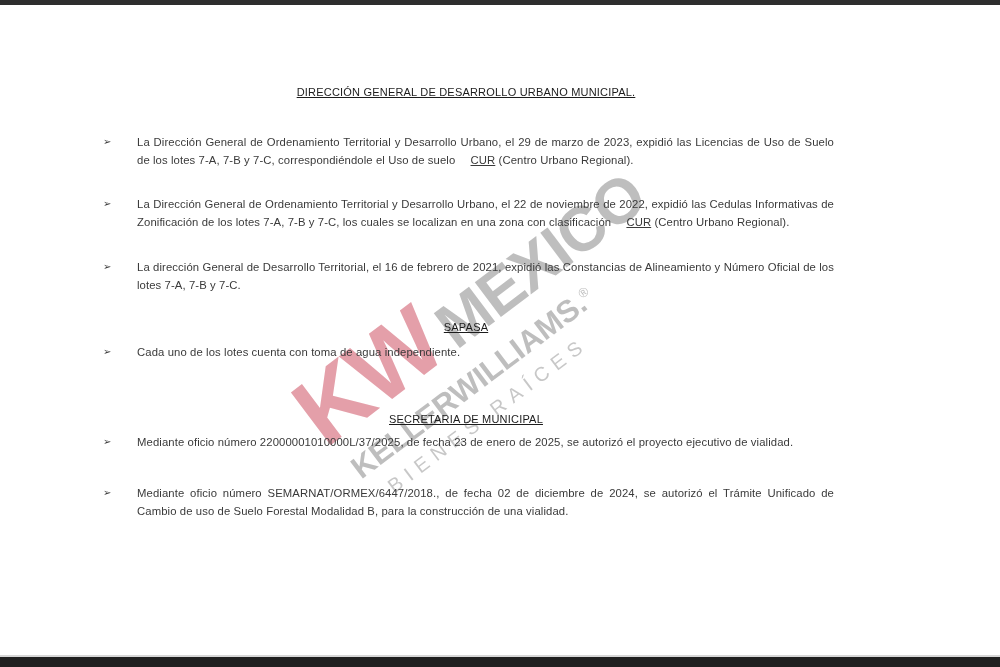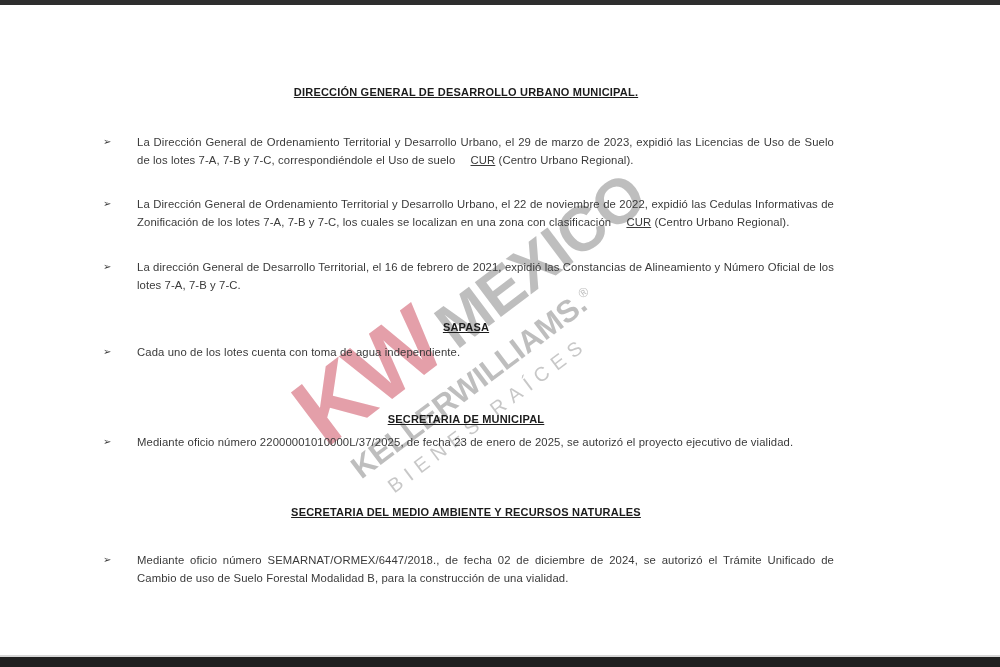--- a/index.html
+++ b/index.html
@@ -20,21 +20,21 @@
   .wm-line1{display:flex;align-items:baseline;line-height:0.95;}
   .wm-kw{font-size:96px;font-weight:bold;letter-spacing:-3px;}
   .wm-mexico{font-size:63px;font-weight:bold;letter-spacing:-1px;margin-left:10px;}
   .wm-line2{font-size:31px;font-weight:bold;margin-top:6px;margin-left:10px;letter-spacing:0px;}
   .wm-reg{font-size:13px;vertical-align:super;font-weight:normal;}
   .wm-line3{font-size:20px;margin-top:5px;margin-left:28px;letter-spacing:7px;font-weight:normal;}
 
   
   .content{position:absolute;left:98px;top:0;width:736px;z-index:2;}
   .heading{
-    font-size:11px;font-weight:bold;text-decoration:underline;
+    font-size:11px;font-weight:normal;text-decoration:underline;
     text-align:center;color:#1c1c1c;margin:0;letter-spacing:0.2px;
   }
   .title{margin-top:86px;}
   .mt-h2{margin-top:27px;text-align:center;}
   .mt-h3{margin-top:52px;}
   .mt-h4{margin-top:55px;}
   .bullet{display:flex;margin:0;}
   .mt-b1{margin-top:35px;}
   .mt-b2{margin-top:26px;}
   .mt-b3{margin-top:27px;}
@@ -93,21 +93,20 @@
     <p class="btext"><span>Cada uno de los lotes cuenta con toma de agua independiente.</span></p>
   </div>
 
   <p class="heading mt-h3">SECRETARIA DE MUNICIPAL</p>
 
   <div class="bullet mt-b5">
     <span class="marker">➢</span>
     <p class="btext"><span>Mediante oficio número 22000001010000L/37/2025, de fecha 23 de enero de 2025, se autorizó el proyecto ejecutivo de vialidad.</span></p>
   </div>
 
-  <p class="heading mt-h4">SECRETARIA DEL MEDIO AMBIENTE Y RECURSOS NATURALES</p>
 
   <div class="bullet mt-b6">
     <span class="marker">➢</span>
     <p class="btext"><span>Mediante oficio número SEMARNAT/ORMEX/6447/2018., de fecha 02 de diciembre de 2024, se autorizó el Trámite Unificado de Cambio de uso de Suelo Forestal Modalidad B, para la construcción de una vialidad.</span></p>
   </div>
 
 </div>
 
 <div class="bottom-line"></div>
 <div class="bottom-bar"></div>

